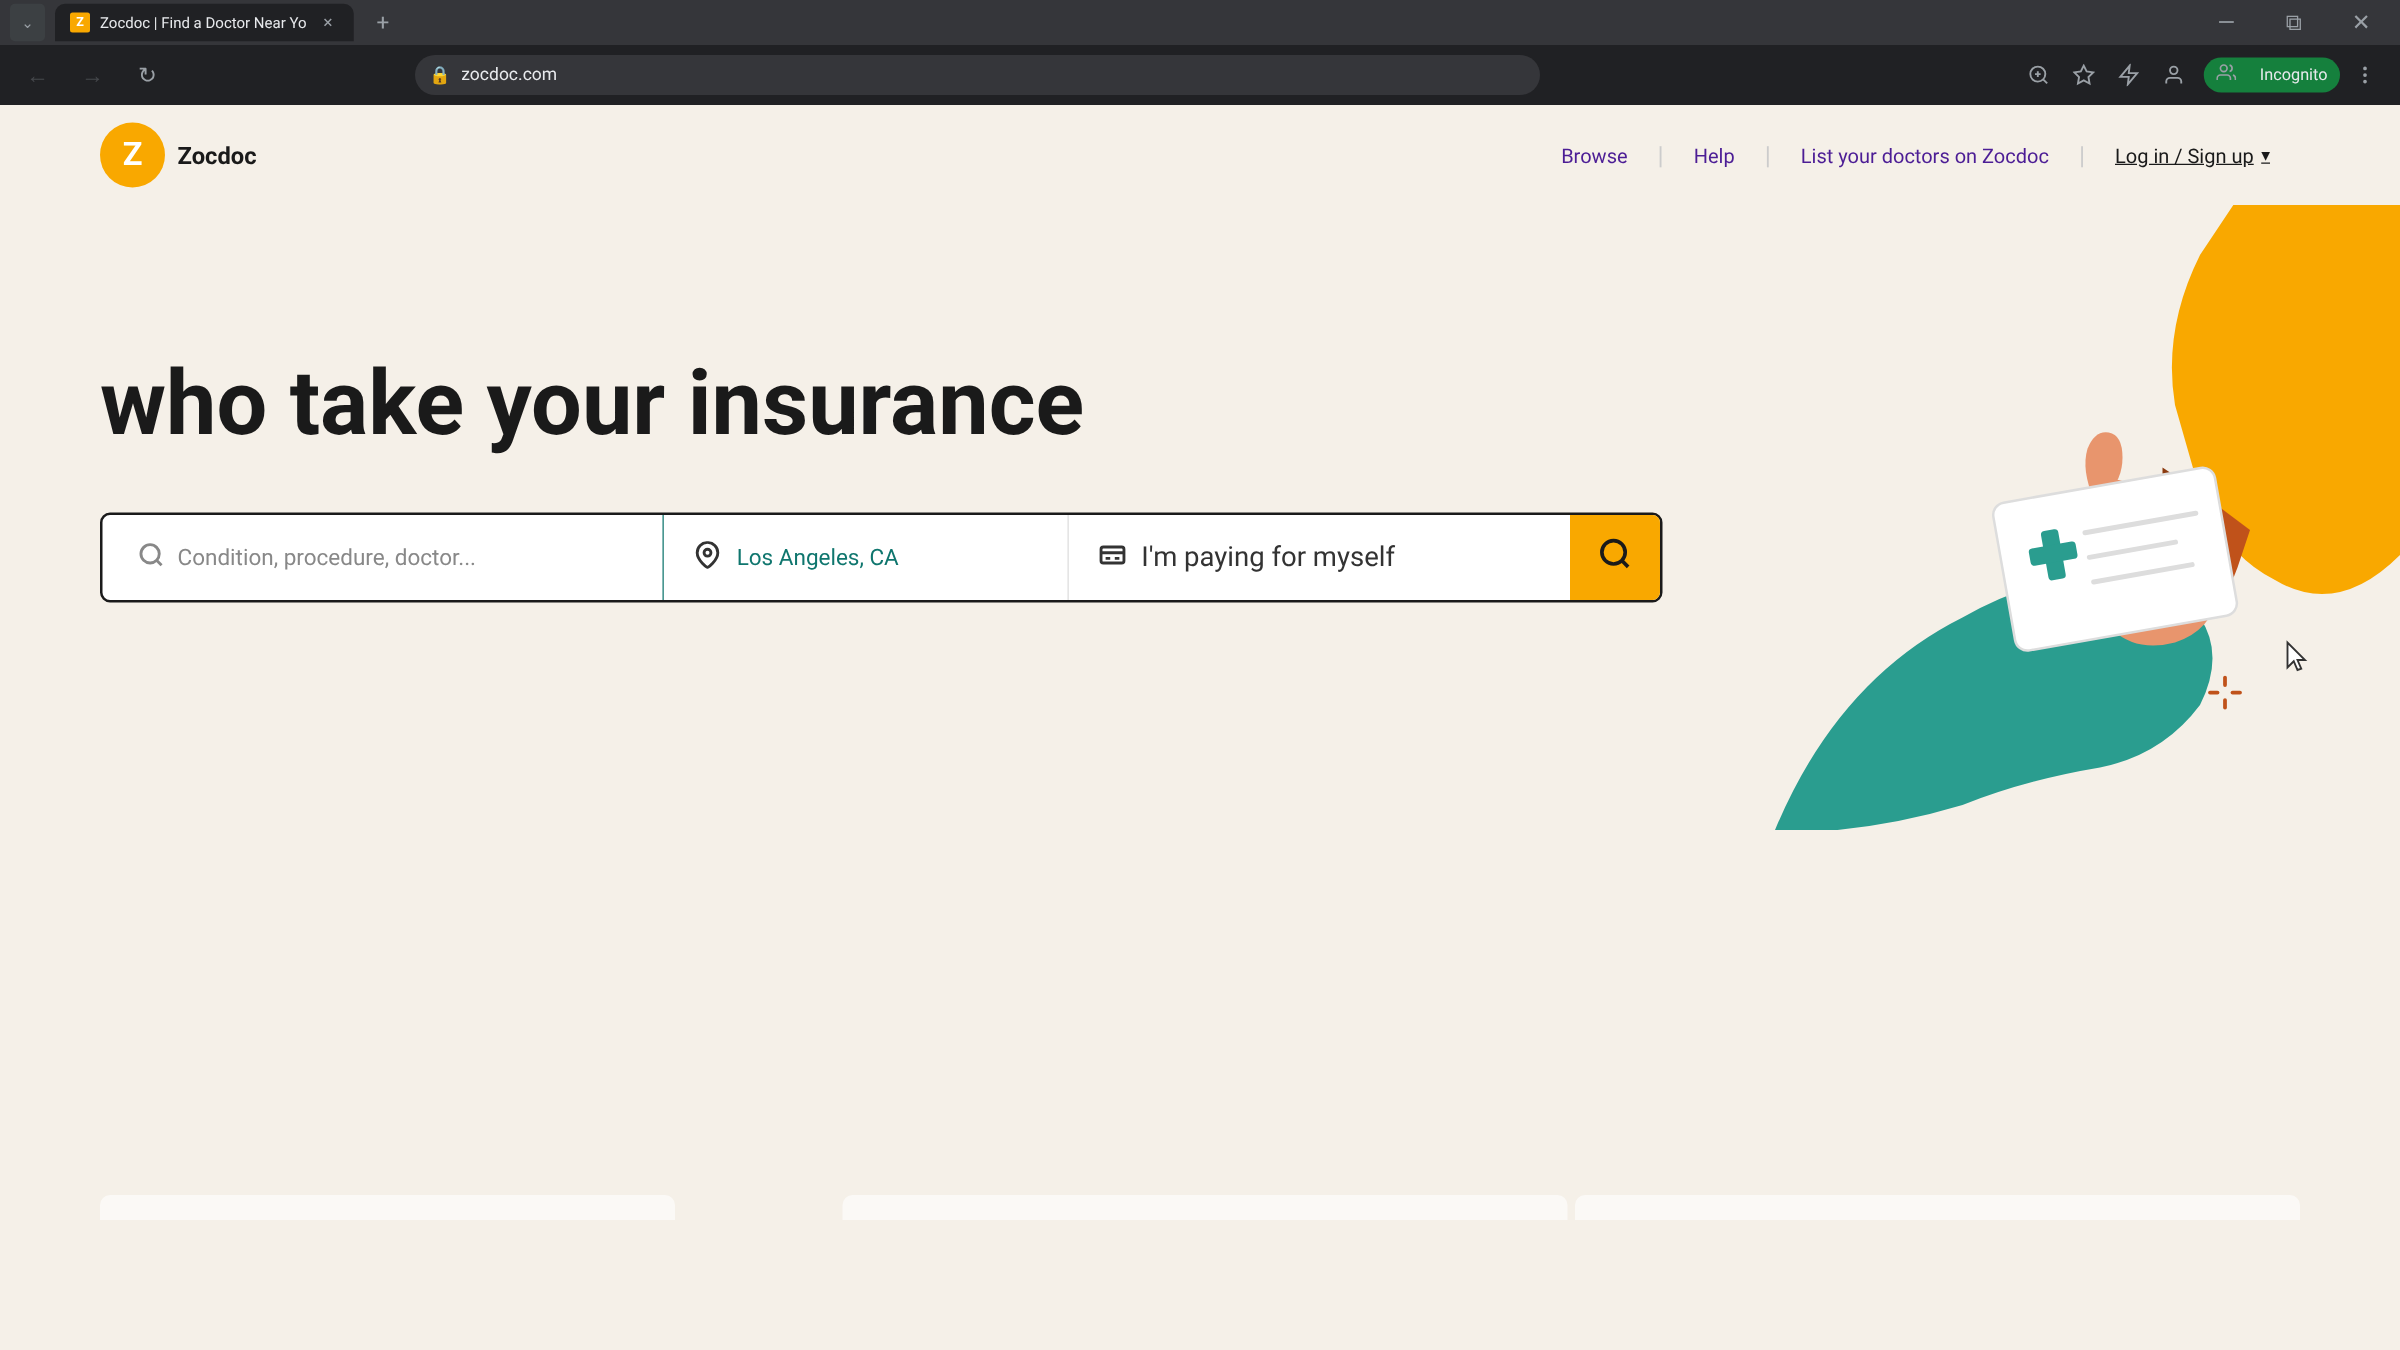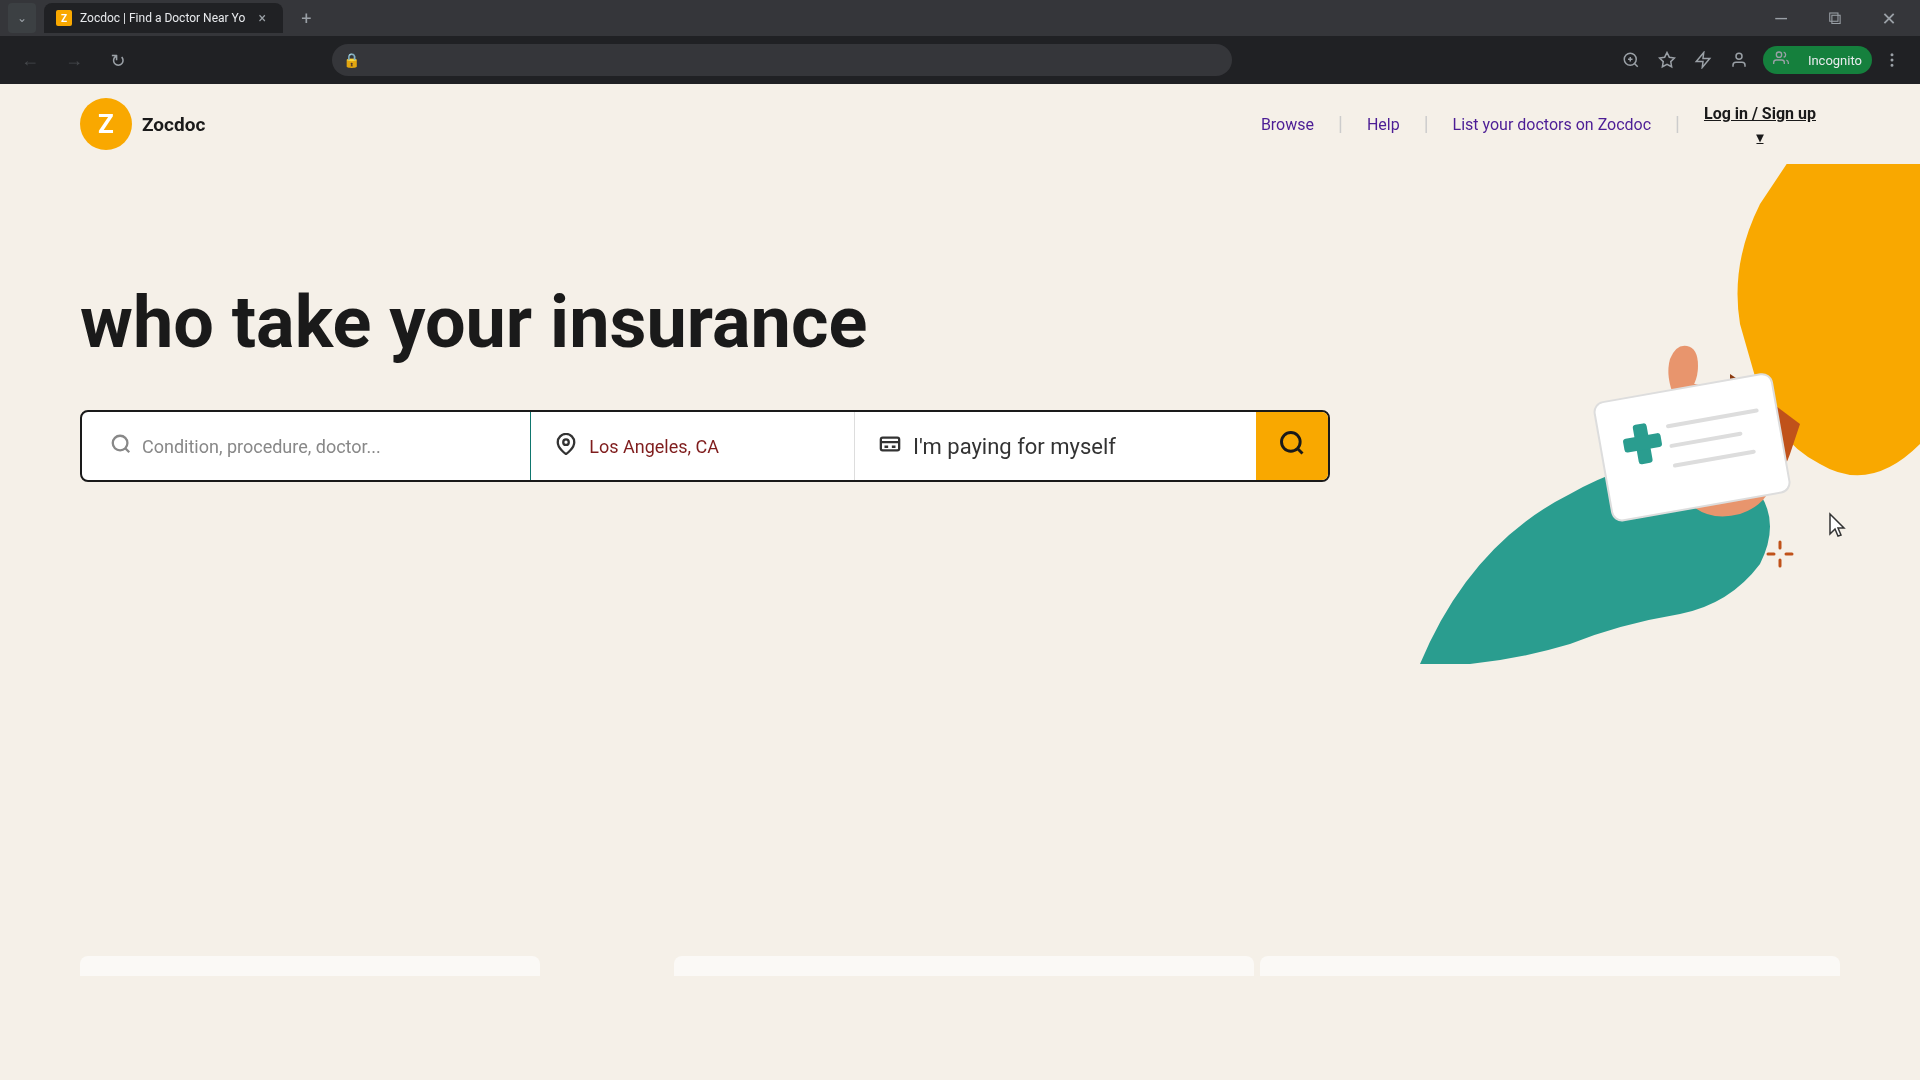--- a/index.html
+++ b/index.html
@@ -260,23 +260,22 @@
     }
 
     .login-btn {
       display: flex;
       align-items: center;
       gap: 6px;
       font-size: 16px;
       color: #1a1a1a;
       cursor: pointer;
       padding: 0 24px;
-      font-weight: 700;
+      font-weight: 400;
       text-decoration: underline;
-      flex-direction: column;
     }
 
     .login-btn .chevron {
       font-size: 14px;
     }
 
     
     .hero-section {
       padding: 0 80px;
       padding-top: 40px;
@@ -353,21 +352,21 @@
     }
 
     .location-field .field-icon {
       color: #555;
       font-size: 20px;
       flex-shrink: 0;
     }
 
     .location-field .field-text {
       font-size: 18px;
-      color: #7f1d1d;
+      color: #0f766e;
       font-weight: 400;
     }
 
     .insurance-field {
       flex: 0.9;
       display: flex;
       align-items: center;
       padding: 0 24px;
       gap: 12px;
       height: 100%;
@@ -443,20 +442,21 @@
     </div>
   </div>
 
   <div class="browser-navbar">
     <div class="nav-btn disabled">←</div>
     <div class="nav-btn disabled">→</div>
     <div class="nav-btn">↻</div>
 
     <div class="address-bar">
       <span class="lock-icon">🔒</span>
+      <span class="url-text">zocdoc.com</span>
     </div>
 
     <div class="toolbar-icons">
       <div class="toolbar-icon">
         <svg width="18" height="18" viewBox="0 0 24 24" fill="none" stroke="#9aa0a6" stroke-width="2">
           <circle cx="11" cy="11" r="8"></circle>
             <line x1="21" y1="21" x2="16.65" y2="16.65"></line>
           <line x1="11" y1="8" x2="11" y2="14"></line>
             <line x1="8" y1="11" x2="14" y2="11"></line>
         </svg>

